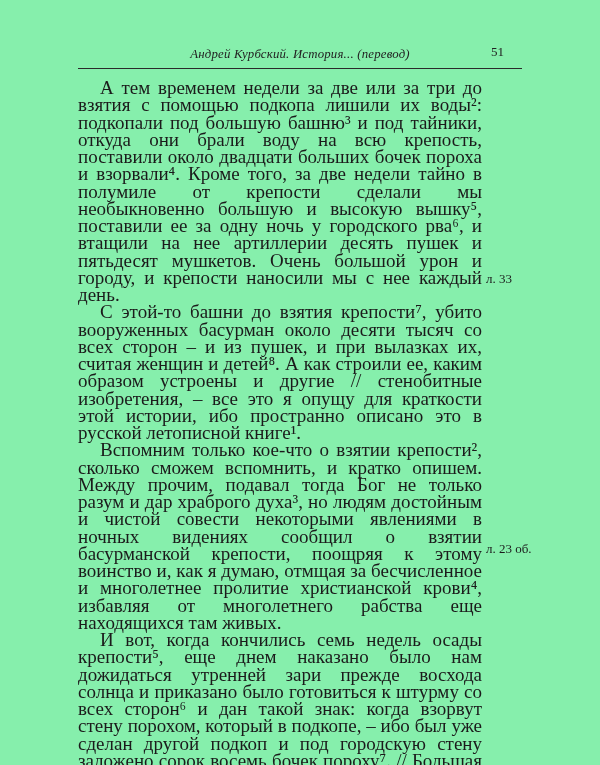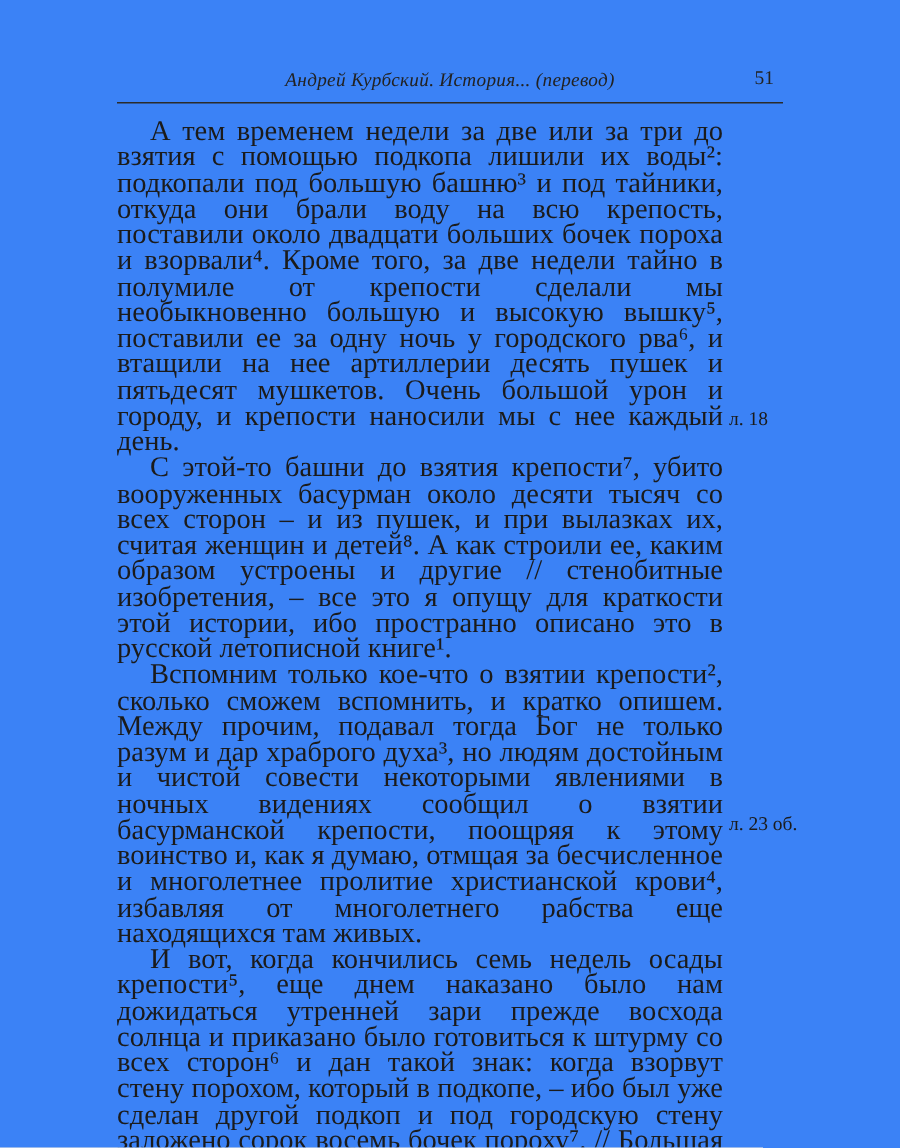--- a/index.html
+++ b/index.html
@@ -4,21 +4,21 @@
 <style>
   html, body {
     margin: 0;
     padding: 0;
     background: #e8e6e1;
   }
   .page {
     position: relative;
     width: 600px;
     height: 765px;
-    background: #3b82f6;
+    background: #86efac;
     font-family: "Liberation Serif", "DejaVu Serif", serif;
     color: #1b1b1b;
     overflow: hidden;
     box-sizing: border-box;
   }
   .header {
     position: absolute;
     left: 78px;
     top: 44px;
     width: 444px;
@@ -27,21 +27,21 @@
     text-align: center;
   }
   .running-title {
     font-style: italic;
     font-size: 12.8px;
     letter-spacing: 0.2px;
     color: #222;
   }
   .page-number {
     position: absolute;
-    right: 6px;
+    right: 18px;
     top: 0;
     font-size: 13px;
     font-style: normal;
     color: #222;
   }
   .body-text {
     position: absolute;
     left: 78px;
     top: 79px;
     width: 404px;
@@ -76,17 +76,17 @@
     <span class="page-number">51</span>
   </div>
 
   <div class="body-text">
     <p class="para">А тем временем недели за две или за три до взятия с помощью подкопа лишили их воды²: подкопали под большую башню³ и под тайники, откуда они брали воду на всю крепость, поставили около двадцати больших бочек пороха и взорвали⁴. Кроме того, за две недели тайно в полумиле от крепости сделали мы необыкновенно большую и высокую вышку⁵, поставили ее за одну ночь у городского рва⁶, и втащили на нее артиллерии десять пушек и пятьдесят мушкетов. Очень большой урон и городу, и крепости наносили мы с нее каждый день.</p>
     <p class="para">С этой-то башни до взятия крепости⁷, убито вооруженных басурман около десяти тысяч со всех сторон – и из пушек, и при вылазках их, считая женщин и детей⁸. А как строили ее, каким образом устроены и другие // стенобитные изобретения, – все это я опущу для краткости этой истории, ибо пространно описано это в русской летописной книге¹.</p>
     <p class="para">Вспомним только кое-что о взятии крепости², сколько сможем вспомнить, и кратко опишем. Между прочим, подавал тогда Бог не только разум и дар храброго духа³, но людям достойным и чистой совести некоторыми явлениями в ночных видениях сообщил о взятии басурманской крепости, поощряя к этому воинство и, как я думаю, отмщая за бесчисленное и многолетнее пролитие христианской крови⁴, избавляя от многолетнего рабства еще находящихся там живых.</p>
     <p class="para">И вот, когда кончились семь недель осады крепости⁵, еще днем наказано было нам дожидаться утренней зари прежде восхода солнца и приказано было готовиться к штурму со всех сторон⁶ и дан такой знак: когда взорвут стену порохом, который в подкопе, – ибо был уже сделан другой подкоп и под городскую стену заложено сорок восемь бочек пороху⁷. // Большая часть нашего войска была назначена к штурму¹, а треть или немного больше оставалась в поле прежде всего для охраны благополучия царя. Мы же, согласно распоряжению, приготовились рано, часа за два до зари. Ведь меня тогда послали к самым нижним воротам наступать с верхнего течения реки Казани², а со мною было двенадцать тысяч войска. Так и на всех четырех сторонах построили могучих и храбрых мужей, некоторых с большими полками. Но царь казанский и сенаторы его узнали об этом, и как мы против них, так и они против нас приготовились.</p>
   </div>
 
-  <div class="margin-note note-1">л. 18</div>
+  <div class="margin-note note-1">л. 33</div>
 
   <div class="margin-note note-2">л. 23 об.</div>
 
 </div>
 
 </body></html>

